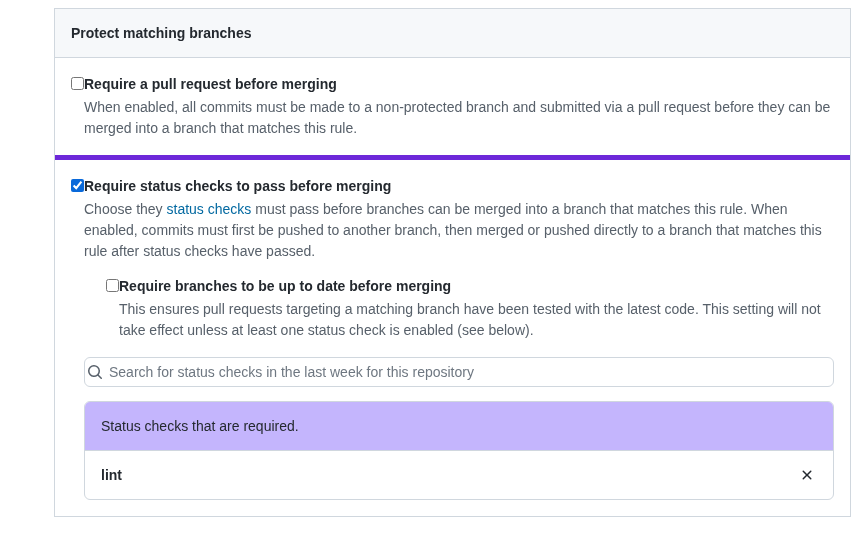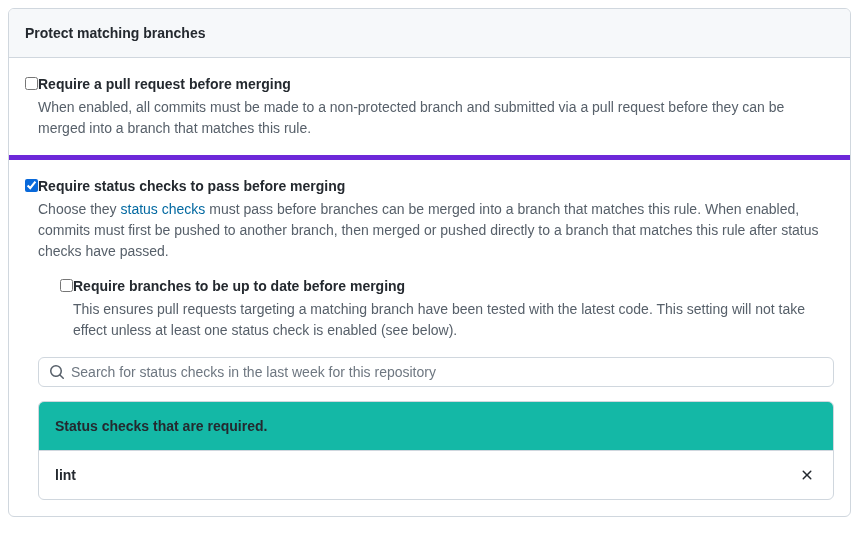--- a/index.html
+++ b/index.html
@@ -9,22 +9,23 @@
     }
     body {
       font-family: -apple-system, BlinkMacSystemFont, "Segoe UI", Helvetica, Arial, sans-serif;
       font-size: 14px;
       color: #24292f;
       background: #ffffff;
       padding: 8px;
     }
     .panel {
       border: 1px solid #d0d7de;
-      border-radius: 6px;
+      border-radius: 0;
       overflow: hidden;
+      margin-left: 46px;
     }
     .panel-header {
       background: #f6f8fa;
       padding: 16px;
       border-bottom: 1px solid #d0d7de;
       font-weight: 600;
       font-size: 14px;
     }
     .section {
       padding: 16px;
@@ -65,21 +66,21 @@
       margin-top: 14px;
       margin-left: 22px;
     }
     .search-wrap {
       margin-top: 16px;
       margin-left: 0;
       border: 1px solid #d0d7de;
       border-radius: 6px;
       display: flex;
       align-items: center;
-      padding: 6px 10px;
+      padding: 6px 2px;
       gap: 6px;
     }
     .search-wrap svg {
       width: 16px;
       height: 16px;
       fill: #57606a;
       flex-shrink: 0;
     }
     .search-wrap input {
       border: none;
@@ -92,25 +93,24 @@
     .search-wrap input::placeholder {
       color: #6e7781;
     }
     .req-box {
       margin-top: 14px;
       border: 1px solid #d0d7de;
       border-radius: 6px;
       overflow: hidden;
     }
     .req-header {
-      background: #14b8a6;
+      background: #c4b5fd;
       padding: 16px;
       font-size: 14px;
       border-bottom: 1px solid #d0d7de;
-      font-weight: bold;
     }
     .req-item {
       padding: 14px 16px;
       display: flex;
       align-items: center;
       justify-content: space-between;
       font-size: 14px;
       font-weight: 700;
     }
     .close-btn {

